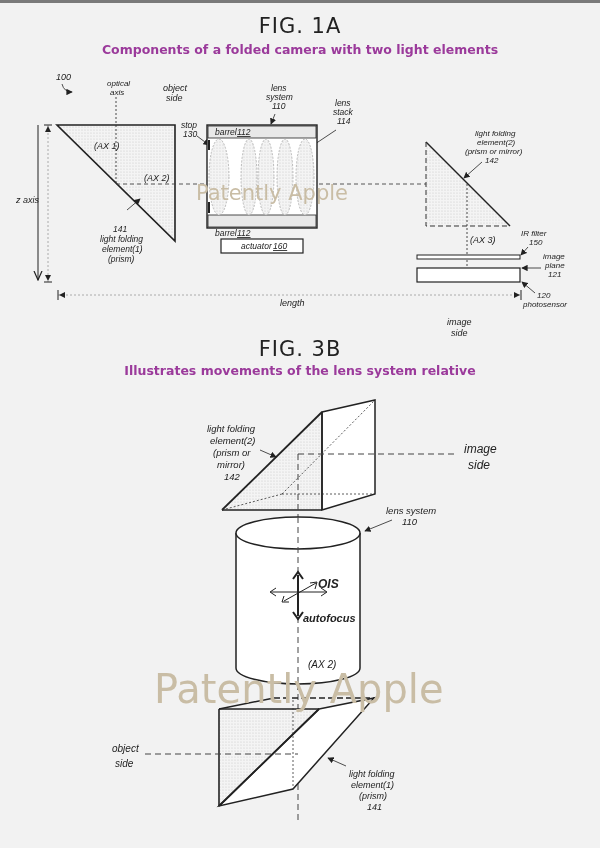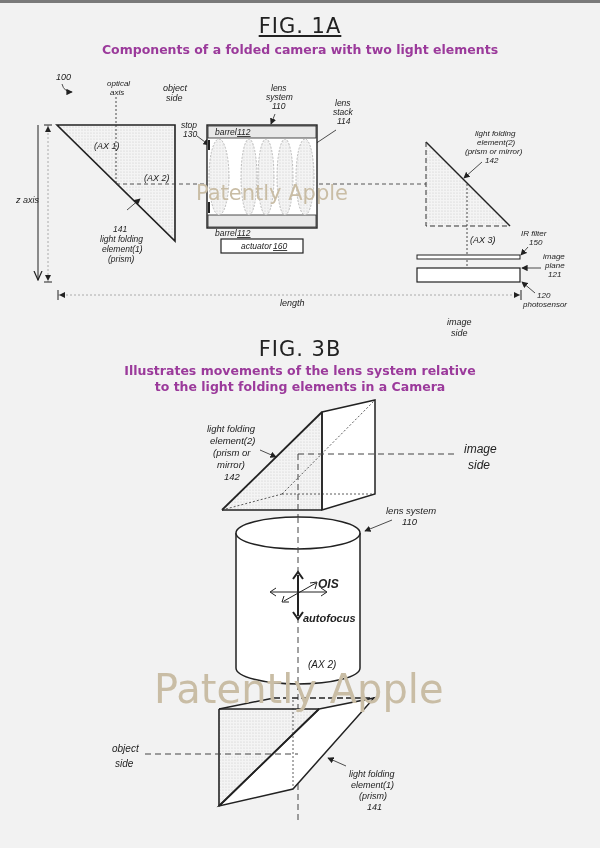--- a/index.html
+++ b/index.html
@@ -9,29 +9,28 @@
   .caption{position:absolute;left:0;width:600px;text-align:center;font-family:"DejaVu Sans",sans-serif;font-weight:bold;font-size:12.5px;color:#9b3a9b;line-height:16px;}
   svg{position:absolute;left:0;top:0;}
   .lbl{font-family:"Liberation Sans",sans-serif;font-style:italic;fill:#222;}
   .wm{font-family:"DejaVu Sans",sans-serif;fill:#c9bda5;}
 </style>
 </head>
 <body>
 
 <div class="topbar"></div>
 
-<div class="fig-title" style="top:14px;text-decoration:underline;">FIG. 1A</div>
+<div class="fig-title" style="top:14px;">FIG. 1A</div>
 <div class="caption" style="top:42px;">
   <div>Components of a folded camera with two light elements</div>
 </div>
 
 <div class="fig-title" style="top:337px;">FIG. 3B</div>
 <div class="caption" style="top:363px;">
   <div>Illustrates movements of the lens system relative</div>
-  <div>to the light folding elements in a Camera</div>
 </div>
 
 <svg width="600" height="848" viewBox="0 0 600 848">
   <defs>
     <pattern id="dots" width="3" height="3" patternUnits="userSpaceOnUse">
       <rect width="3" height="3" fill="#f4f4f4"></rect>
       <circle cx="1" cy="1" r="0.6" fill="#c8c8c8"></circle>
     </pattern>
     <marker id="arr" markerWidth="8" markerHeight="8" refX="7" refY="4" orient="auto">
       <path d="M0,0 L8,4 L0,8 z" fill="#222"></path>

